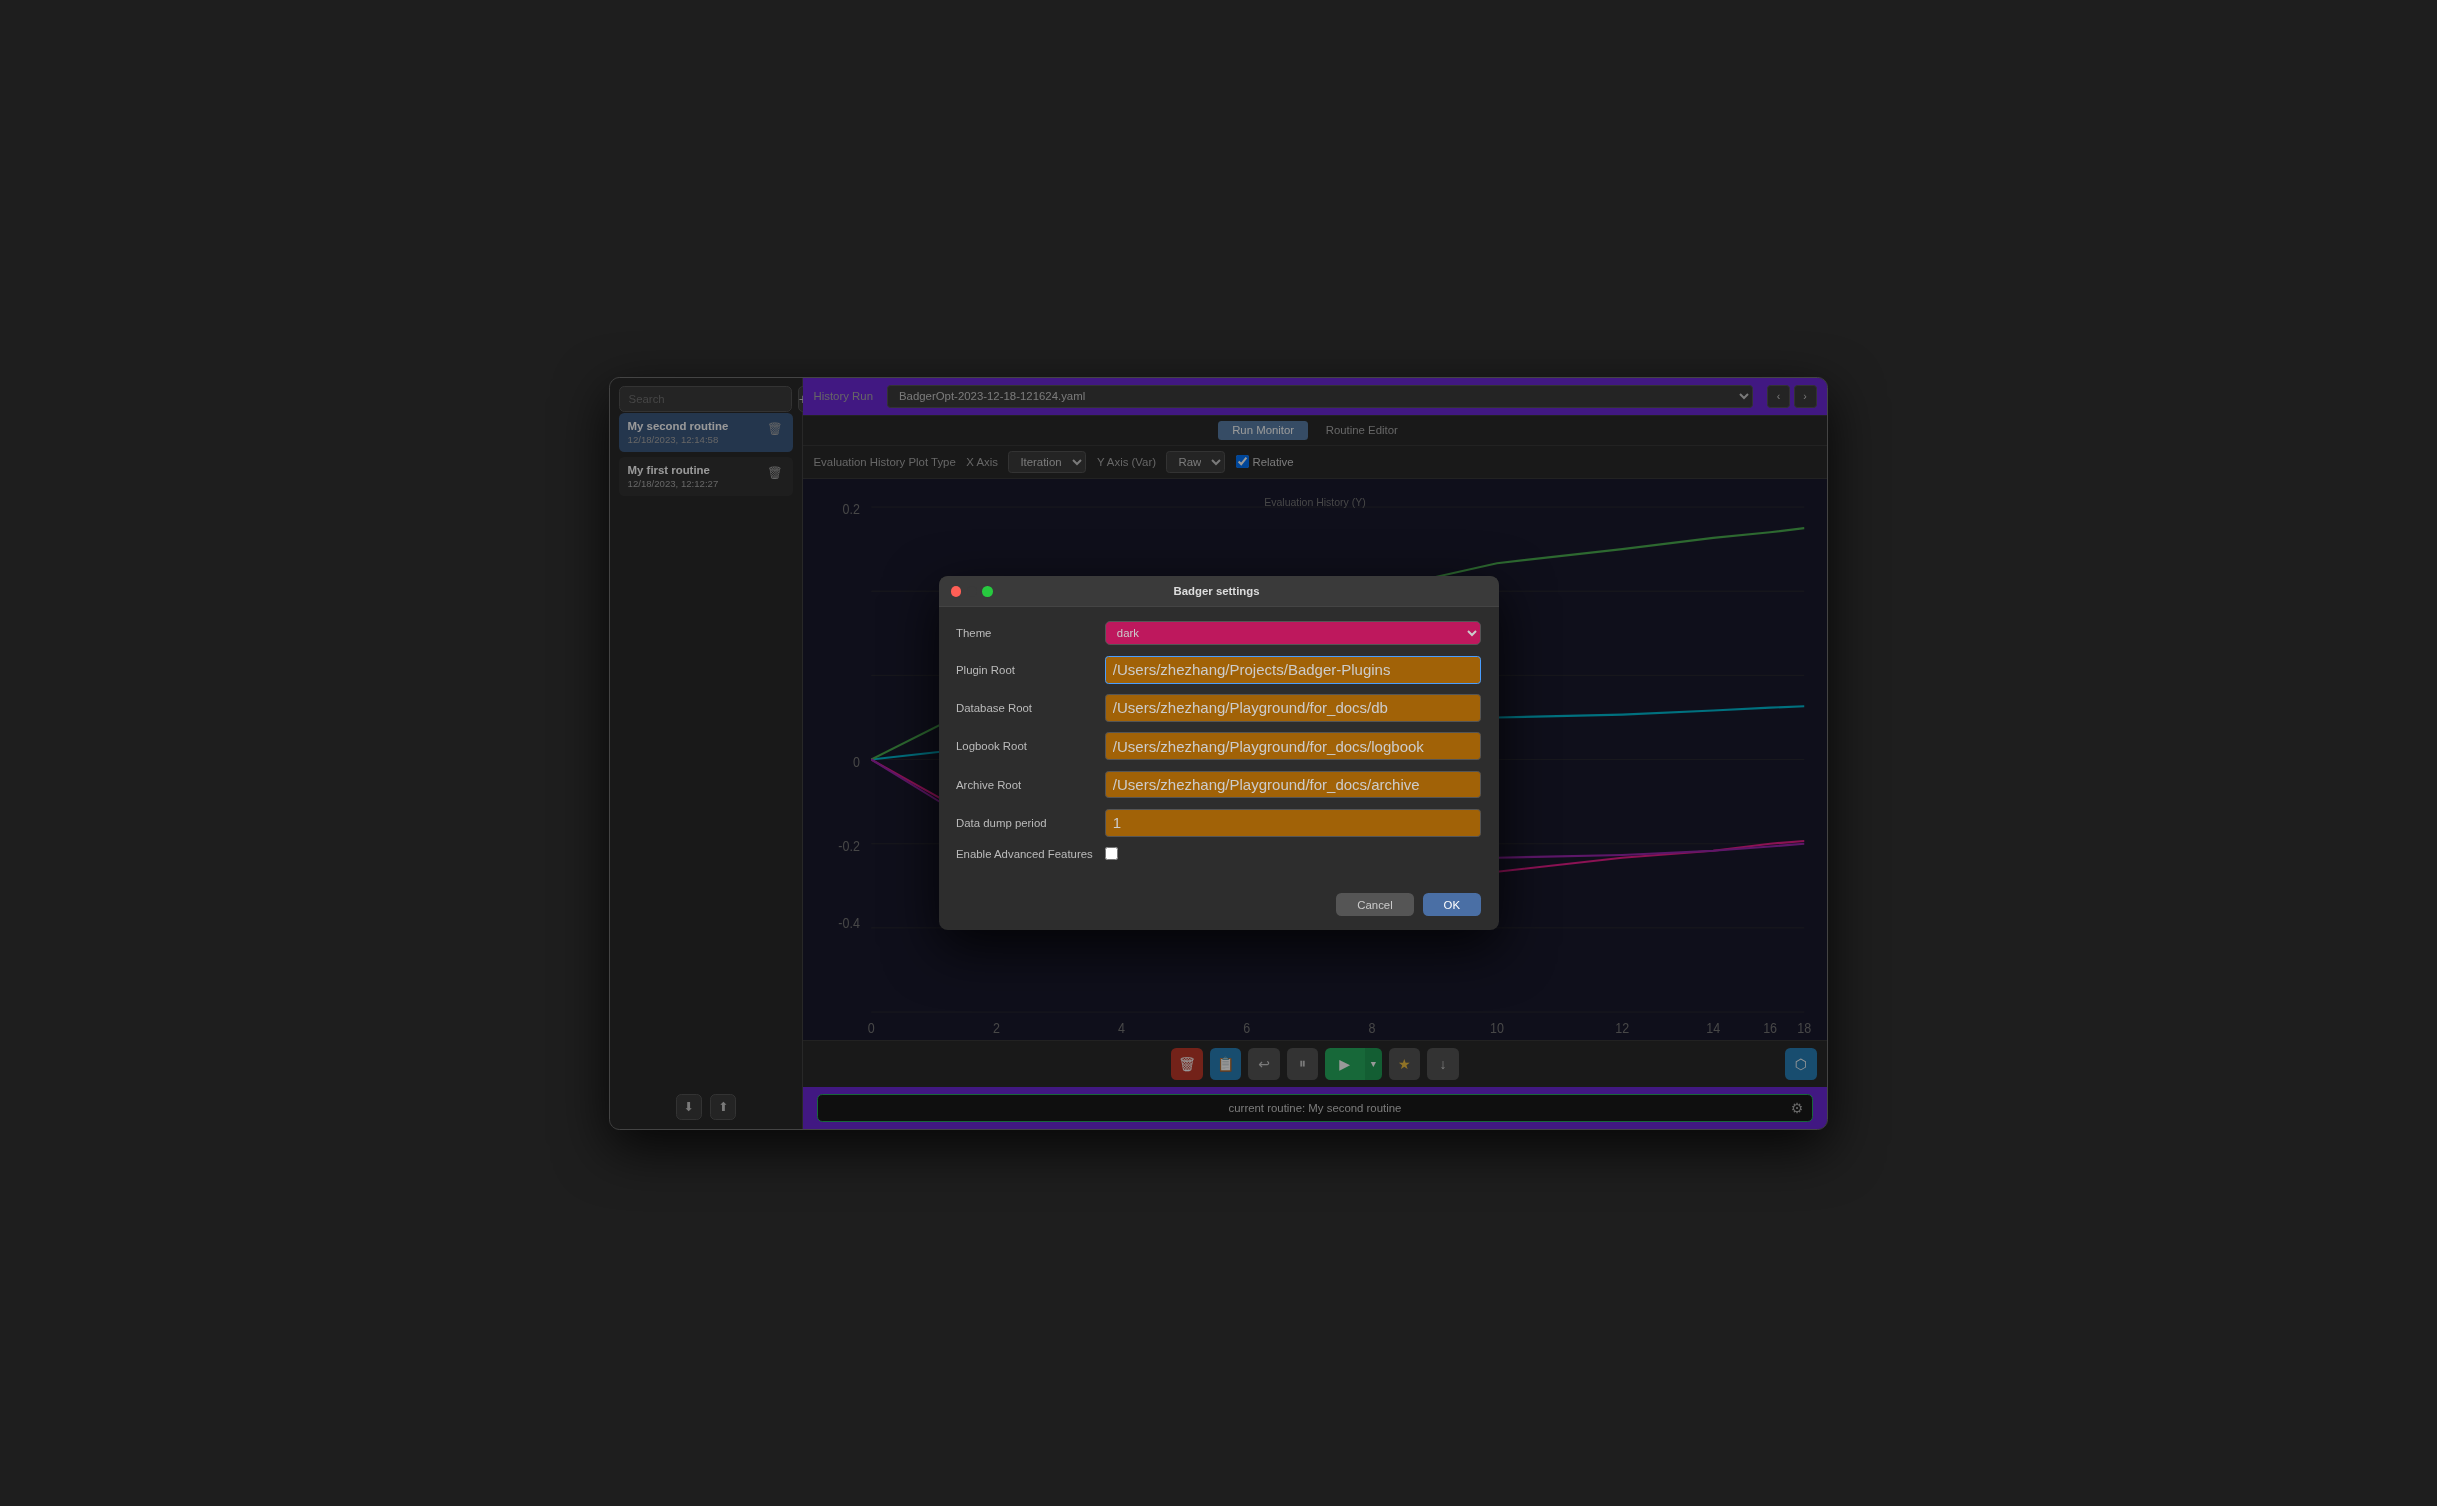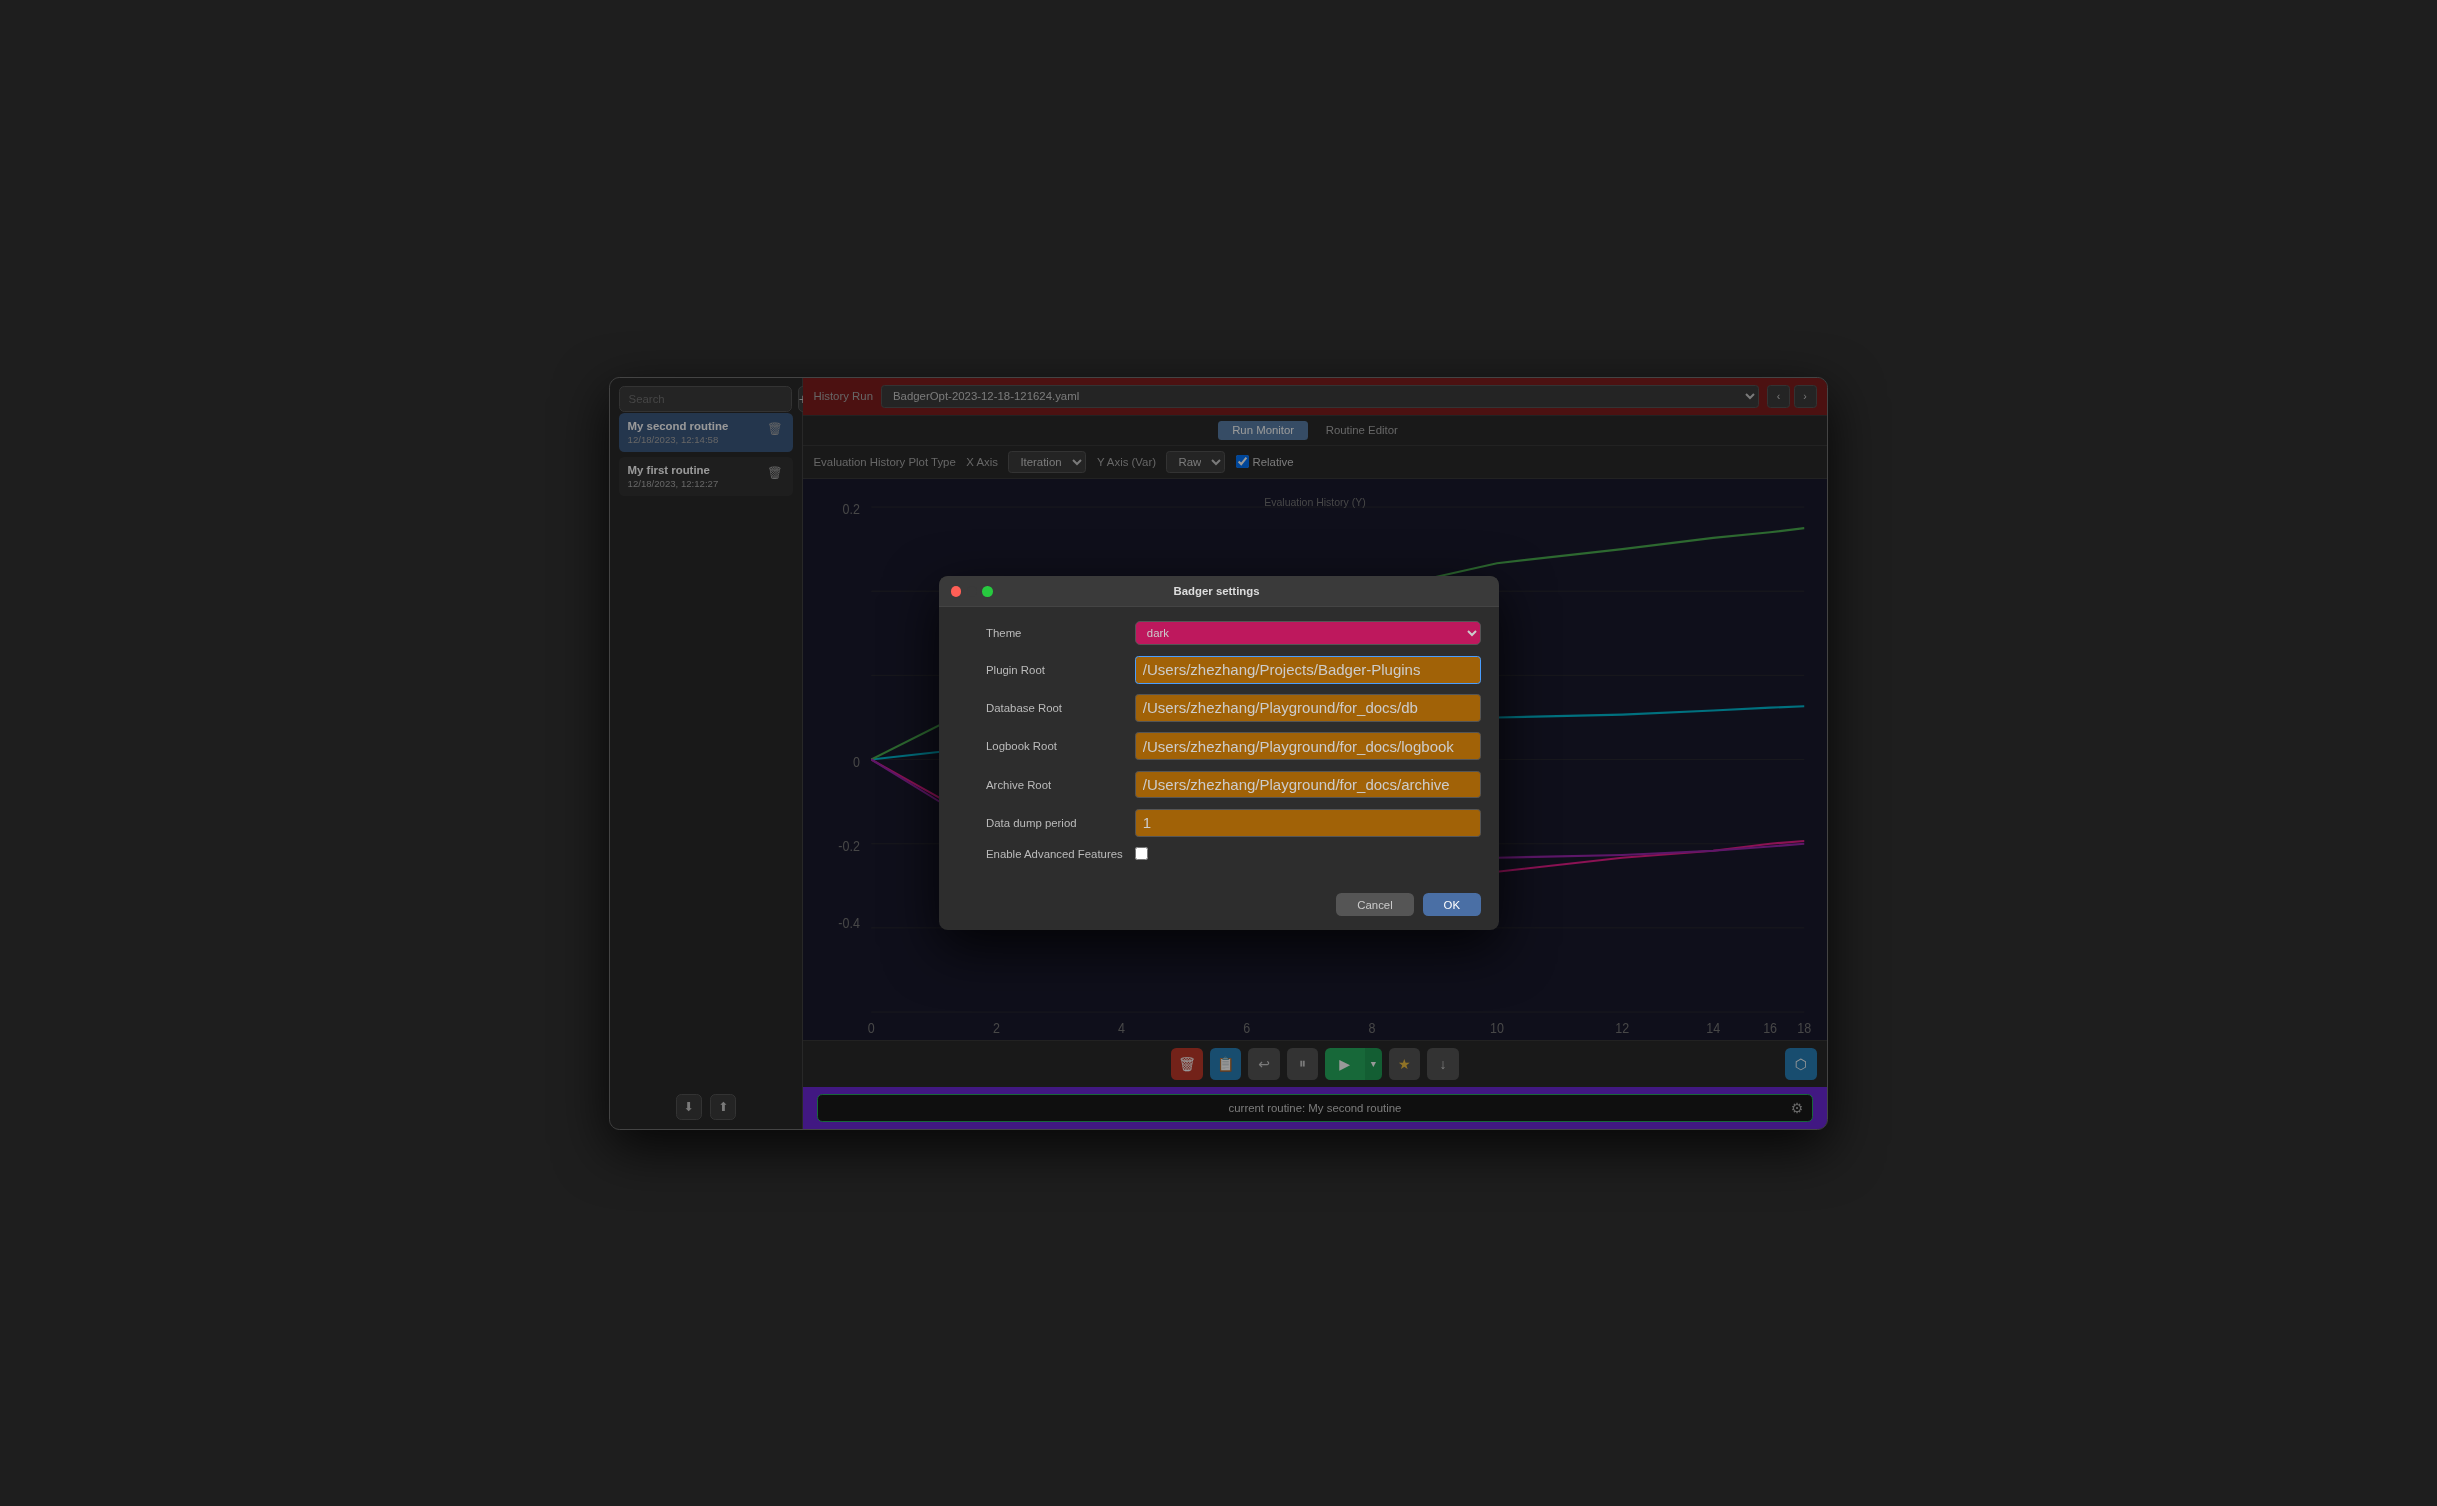--- a/index.html
+++ b/index.html
@@ -153,23 +153,23 @@
     .right-panel {
       flex: 1;
       display: flex;
       flex-direction: column;
       background: #252525;
     }
     .history-bar {
       display: flex;
       align-items: center;
       padding: 7px 10.5px;
-      gap: 8px;
+      gap: 14px;
       border-bottom: 0.9px solid #3a3a3a;
-      background: #7f1d1d;
+      background: #6d28d9;
     }
     .history-label {
       color: #aaa;
       font-size: 11.4px;
       white-space: nowrap;
     }
     .history-select {
       flex: 1;
       background: #3c3c3c;
       border: 0.9px solid #555;
@@ -398,21 +398,20 @@
       display: flex;
       align-items: center;
       margin-bottom: 10.5px;
       gap: 8.8px;
     }
     .form-label {
       width: 140px;
       color: #bbb;
       font-size: 11.4px;
       flex-shrink: 0;
-      margin-left: 30px;
     }
     .form-input {
       flex: 1;
       background: #a16207;
       border: 0.9px solid #555;
       border-radius: 3.5px;
       color: #ccc;
       padding: 4.4px 7px;
       font-size: 15px;
       outline: none;

